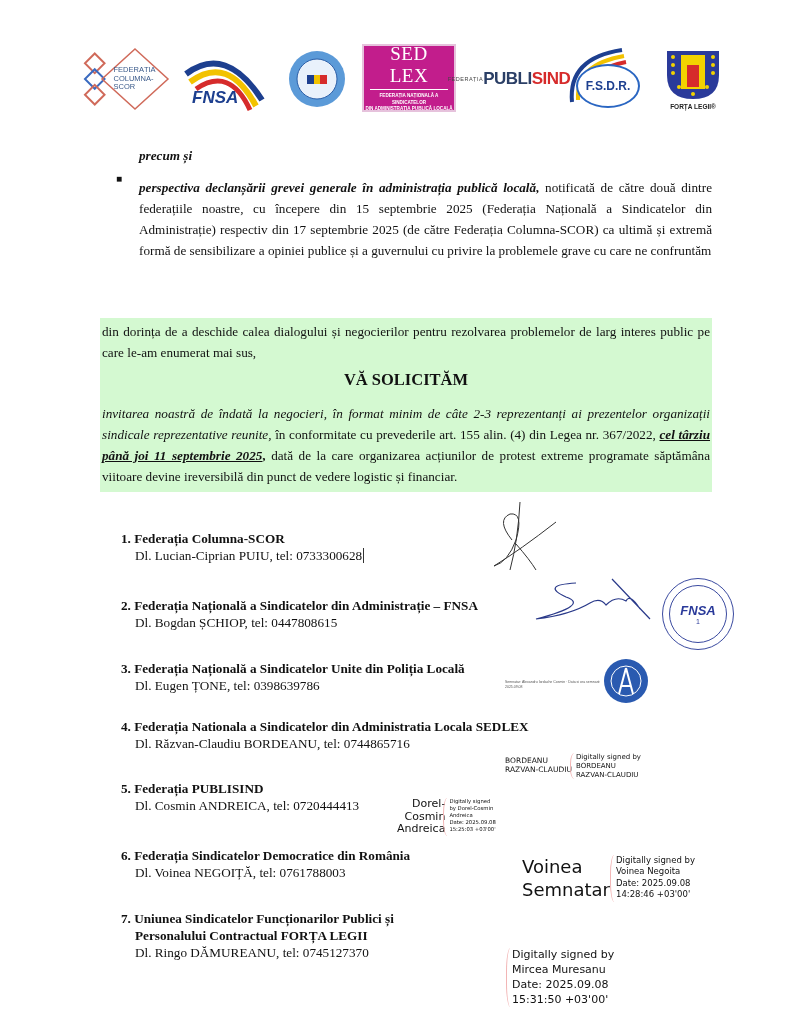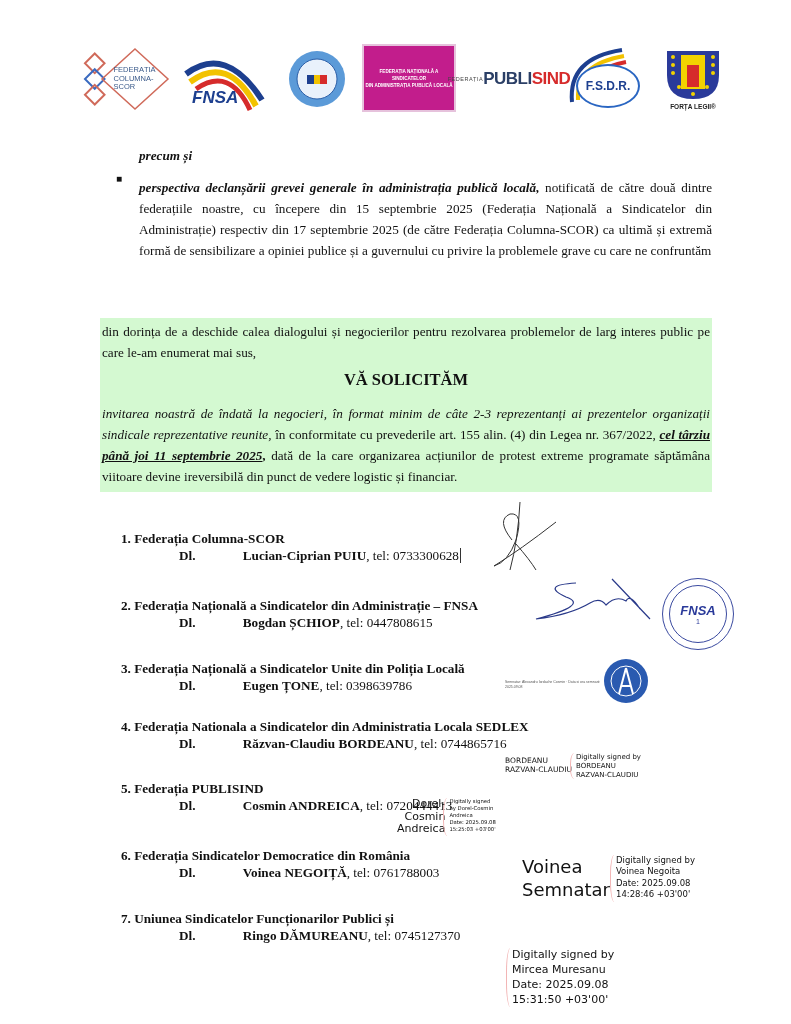--- a/index.html
+++ b/index.html
@@ -35,21 +35,21 @@
   .green { left: 100px; top: 318px; width: 612px; height: 174px; background: #d4f9d1; }
   .green-p1 { left: 102px; top: 321px; width: 608px; }
   .solicit { left: 100px; top: 370px; width: 612px; text-align: center; font-weight: bold; font-size: 16.5px; }
   .green-p2 { left: 102px; top: 403px; width: 608px; }
   .bi { font-weight: normal; font-style: italic; }
   .bu { font-weight: bold; font-style: italic; text-decoration: underline; }
 
   .sig-entry { position: absolute; left: 121px; font-size: 13.2px; line-height: 17px; }
   .sig-entry .org { font-weight: bold; }
   .sig-entry .rep { padding-left: 14px; }
-  .sig-entry .rep b { font-weight: bold; margin-left: 44px; }
+  .sig-entry .rep b { font-weight: normal; }
 
   .dsig { position: absolute; font-family: "DejaVu Sans", sans-serif; color: #111; display: flex; }
   .dsig .nm { line-height: 1.15; }
   .dsig .info { line-height: 1.25; margin-left: 4px; position: relative; }
   .dsig .mark { position: absolute; left: -6px; top: 0; width: 10px; height: 100%; border-left: 1px solid #f2b5b5; border-radius: 40% 0 0 40%; }
 </style>
 </head>
 <body>
 
 <div class="logo columna">
@@ -80,20 +80,21 @@
   <svg width="60" height="60" viewBox="0 0 60 60">
     <circle cx="30" cy="30" r="28" fill="#5b9ad8"></circle>
     <circle cx="30" cy="30" r="20" fill="#e9f1fb" stroke="#2a5ea8"></circle>
     <rect x="20" y="26" width="7" height="9" fill="#1d3f8f"></rect>
     <rect x="27" y="26" width="6" height="9" fill="#f2c200"></rect>
     <rect x="33" y="26" width="7" height="9" fill="#d62b2b"></rect>
   </svg>
 </div>
 
 <div class="logo sedlex">
+  <div class="big">SED LEX</div>
   <div class="sm">
     <div>FEDERAȚIA NAȚIONALĂ A SINDICATELOR</div>
     <div>DIN ADMINISTRAȚIA PUBLICĂ LOCALĂ</div>
   </div>
 </div>
 
 <div class="logo publisind">
   <div class="fed">FEDERAȚIA</div>
   <div class="name"><span class="p1">PUBLI</span><span class="p2">SIND</span></div>
 </div>
@@ -161,20 +162,21 @@
   <div class="rep"><b>Dl.</b> <b>Cosmin ANDREICA</b><span>, tel: 0720444413</span></div>
 </div>
 
 <div class="sig-entry" style="top:847px">
   <div class="org"><span>6.</span> <span>Federația Sindicatelor Democratice din România</span></div>
   <div class="rep"><b>Dl.</b> <b>Voinea NEGOIȚĂ</b><span>, tel: 0761788003</span></div>
 </div>
 
 <div class="sig-entry" style="top:910px">
   <div class="org"><span>7.</span> <span>Uniunea Sindicatelor Funcționarilor Publici și</span></div>
+  <div class="org" style="padding-left:14px">Personalului Contractual FORȚA LEGII</div>
   <div class="rep"><b>Dl.</b> <b>Ringo DĂMUREANU</b><span>, tel: 0745127370</span></div>
 </div>
 
 <svg class="abs" style="left:490px;top:500px" width="70" height="80" viewBox="0 0 70 80">
   <path d="M30 2 Q28 40 20 70 M22 40 Q6 20 20 14 Q34 12 26 40 Q18 62 4 66 Q30 50 66 22 M26 44 Q40 60 46 70" fill="none" stroke="#333" stroke-width="1"></path>
 </svg>
 
 <svg class="abs" style="left:530px;top:575px" width="140" height="55" viewBox="0 0 140 55">
   <path d="M46 8 Q10 10 36 22 Q60 30 6 44 Q40 40 60 28 Q70 22 76 30 Q86 20 96 26 Q100 18 110 34 M82 4 L120 44" fill="none" stroke="#2a3a8a" stroke-width="1.2"></path>
 </svg>

